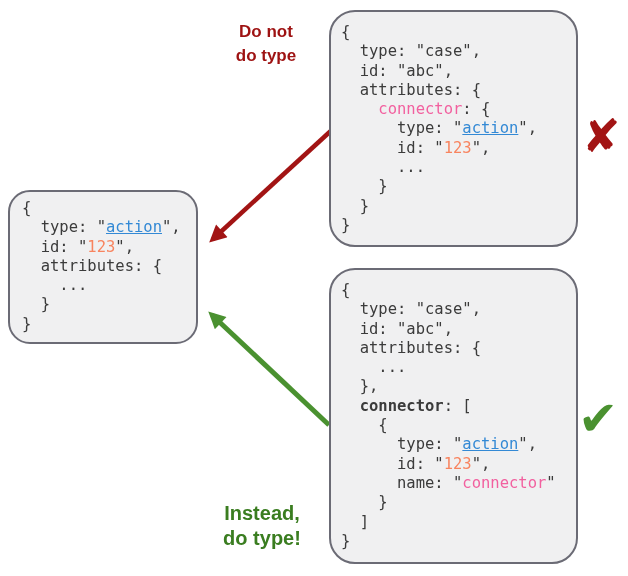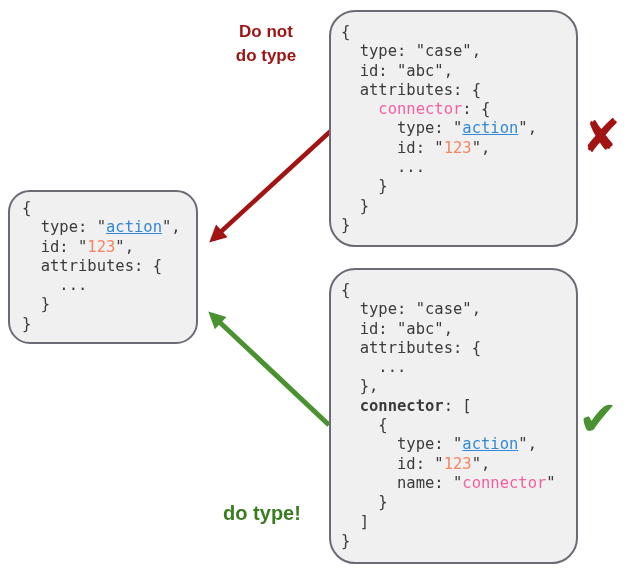--- a/index.html
+++ b/index.html
@@ -109,16 +109,17 @@
       <div class="code-line"><span>      id: "</span><span class="orange">123</span><span>",</span></div>
       <div class="code-line"><span>      name: "</span><span class="pink">connector</span><span>"</span></div>
       <div class="code-line"><span>    }</span></div>
       <div class="code-line"><span>  ]</span></div>
       <div class="code-line"><span>}</span></div>
     </div>
 
   <div id="mark-good" class="mark">✔</div>
 
   <div id="label-good" class="label">
+    <span>Instead,</span>
     <span>do type!</span>
   </div>
 
 </div>
 
 </body></html>

